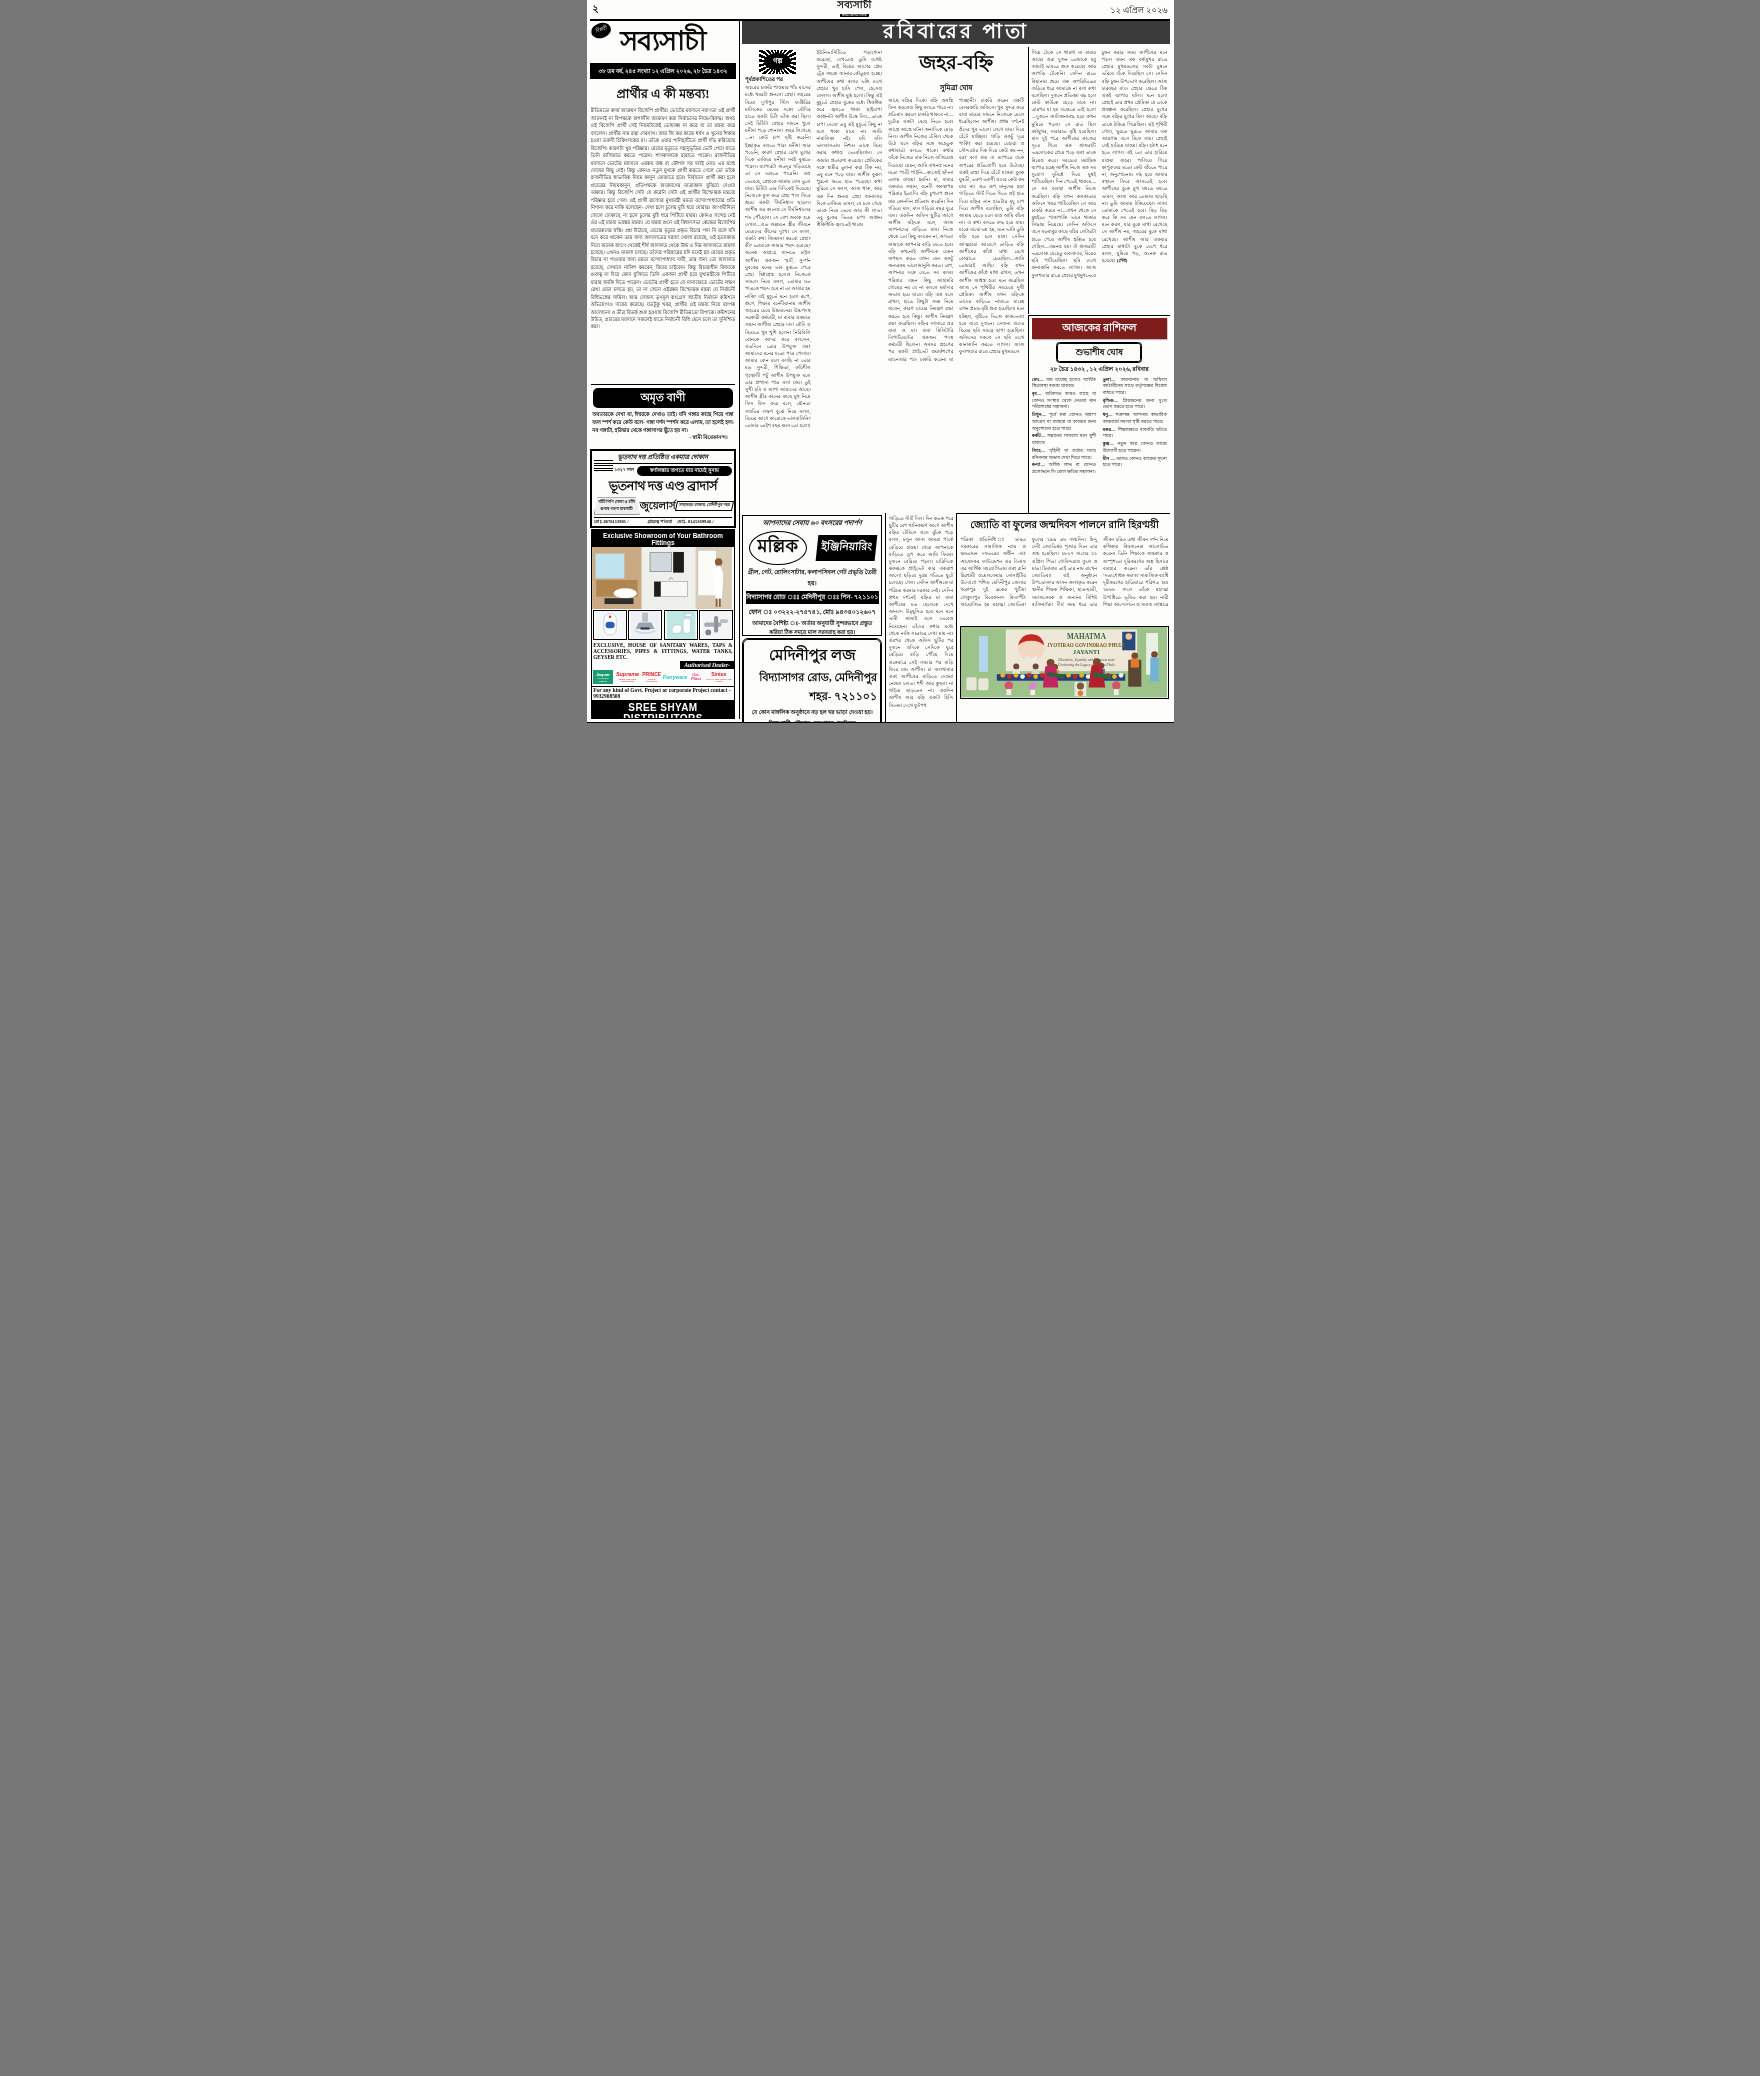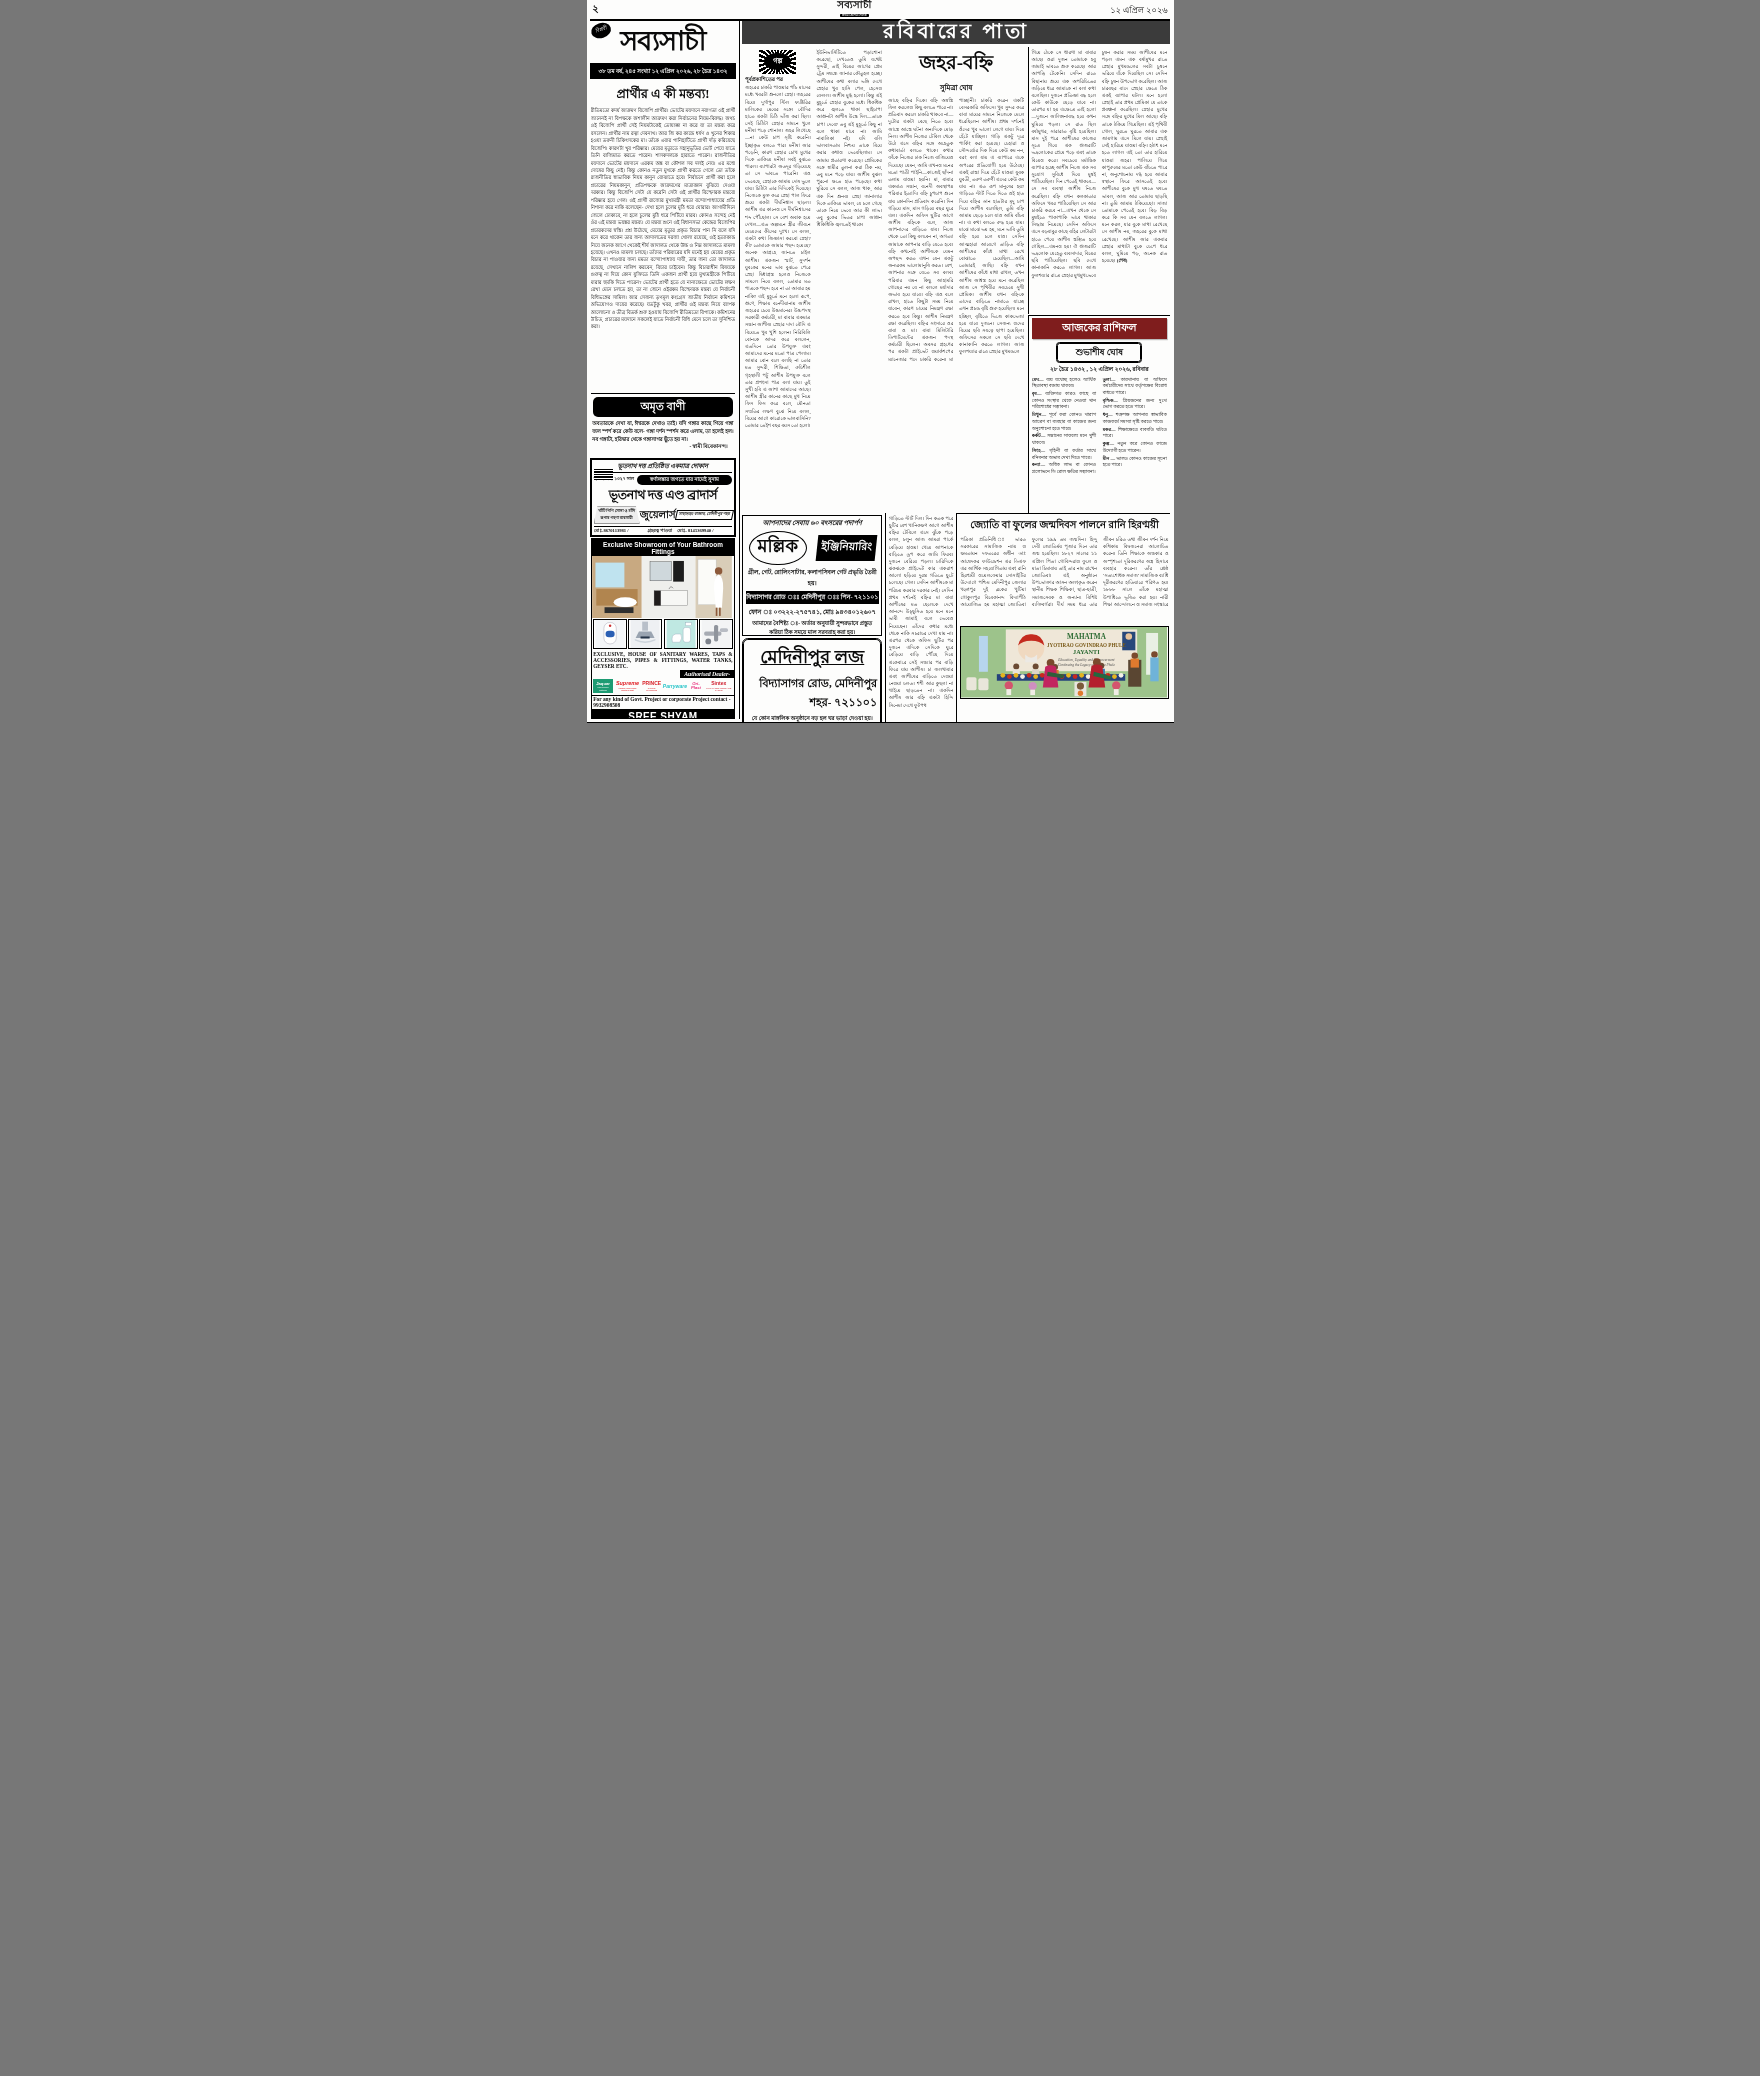--- a/index.html
+++ b/index.html
@@ -24,21 +24,21 @@
     display:grid; grid-template-columns:repeat(6,1fr); grid-template-rows:26.6px 267px 199px auto; }
   
   .mast { position:relative; height:40px; }
   .mast .badge { position:absolute; left:0.8px; top:0.8px; background:#000; color:#fff; font-size:5px; font-style:italic;
     padding:3.3px 4.2px; border-radius:50%; transform:rotate(-18deg); }
   .mast .title { font-size:27px; font-weight:900; text-align:center; line-height:38px; letter-spacing:-0.8px; }
   .issue { background:#000; color:#fff; text-align:center; font-size:5.6px; font-weight:bold; padding:1.7px 0.8px;
     border:0.8px solid #000; outline:0.8px solid #000; outline-offset:0.8px; margin:1.7px 0.8px 3.3px 0.8px; }
   .ed-head { font-size:12.5px; font-weight:bold; text-align:center; margin:3.3px 0 2.5px 0; }
   .ed-body { font-size:4.9px; line-height:1.52; text-align:justify; height:271px; overflow:hidden; }
-  .amrita { border-top:1.7px solid #000; margin-top:15px; padding-top:1.7px; height:63px; overflow:hidden; }
+  .amrita { border-top:1.7px solid #000; margin-top:6px; padding-top:1.7px; height:63px; overflow:hidden; }
   .amrita .bn { background:#000; color:#fff; font-size:10.8px; font-weight:bold; text-align:center; border-radius:5px; padding:0.8px 0; margin:0.8px 2.5px; }
   .amrita .qt { font-size:5.2px; font-weight:bold; text-align:justify; padding:1.7px 1.7px 0 1.7px; line-height:1.5; }
   .amrita .att { text-align:right; font-size:5.4px; font-weight:bold; padding-right:7.5px; }
   
   .jew { border:1.2px solid #000; outline:0.4px solid #000; outline-offset:0.4px; margin:2.5px 0.4px 1.7px 0.4px; height:77px; overflow:hidden; padding:0.8px 1.7px; position:relative; }
   .jew .scr { font-size:6.2px; font-weight:bold; font-style:italic; text-align:center; border-bottom:0.4px solid #000; padding-bottom:0.8px; }
   .jew .stripes { position:absolute; left:1.7px; top:9px; width:19px; height:10.8px;
     background:repeating-linear-gradient(#000 0 1.2px,#fff 1.2px 2.5px); }
   .jew .row2 { display:flex; align-items:center; gap:2.5px; margin-top:1.7px; }
   .jew .est { font-size:4.4px; font-weight:bold; white-space:nowrap; }
@@ -104,21 +104,21 @@
   .mallick { border:0.8px solid #000; padding:1.2px 2.5px; height:121px; overflow:hidden; }
   .mallick .scr { font-size:6.6px; font-weight:bold; font-style:italic; text-align:center; }
   .mallick .nmrow { display:flex; align-items:center; justify-content:center; gap:10px; margin:1.7px 0; }
   .mallick .oval { font-size:18px; font-weight:900; border:1.2px solid #000; border-radius:50%; padding:0.8px 7.5px; }
   .mallick .eng { background:#000; color:#fff; font-size:10.8px; font-weight:900; padding:3.3px 4.2px; transform:skewX(-6deg); }
   .mallick .l1 { font-size:6px; font-weight:bold; text-align:center; }
   .mallick .bar { background:#000; color:#fff; font-size:6.2px; font-weight:bold; text-align:center; padding:1.2px 0; margin:2.1px 0; }
   .mallick .ph { font-size:6.2px; font-weight:bold; text-align:center; }
   .mallick .ft { font-size:5.6px; font-weight:bold; text-align:center; margin-top:1.2px; }
   .lodge { border:1.2px solid #000; border-radius:5.8px; outline:0.4px solid #000; outline-offset:-2.9px; margin-top:2.5px; padding:3.3px 4.2px; flex:1; overflow:hidden; }
-  .lodge .nm { font-size:18px; font-weight:900; text-align:center;text-decoration:underline; }
+  .lodge .nm { font-size:15px; font-weight:900; text-align:center; }
   .lodge .ad1 { font-size:11px; font-weight:bold; text-align:right; margin-top:1.7px; }
   .lodge .l { font-size:5.6px; font-weight:bold; text-align:center; margin-top:1.2px; }
   .lodge .park { display:flex; align-items:center; gap:2.5px; font-size:5.8px; font-weight:bold; justify-content:center; margin-top:1.7px; }
   .lodge .park::before,.lodge .park::after { content:""; flex:1; border-top:1.2px double #000; }
   
   .jy-head { font-size:10px; font-weight:900; text-align:center; margin:0.8px 0 2.5px 0; }
   .jy-cols { column-count:3; column-gap:5.8px; font-size:4.8px; line-height:1.5; text-align:justify; height:74px; overflow:hidden; }
   .photo { border:0.8px solid #000; margin-top:16px; }
   .photo svg { display:block; width:100%; }
 </style>

